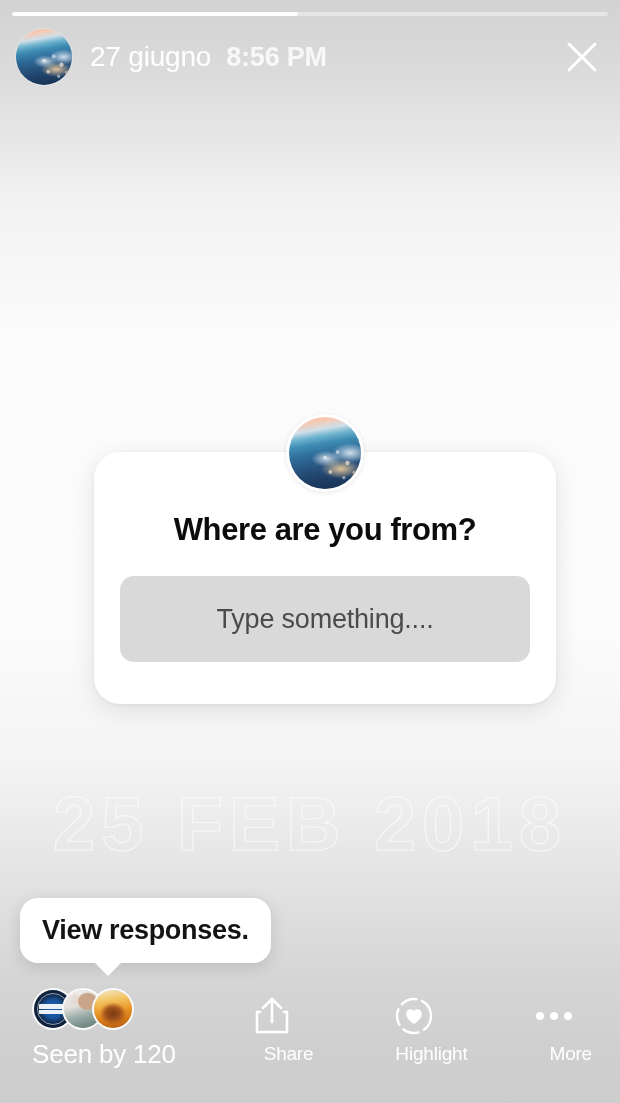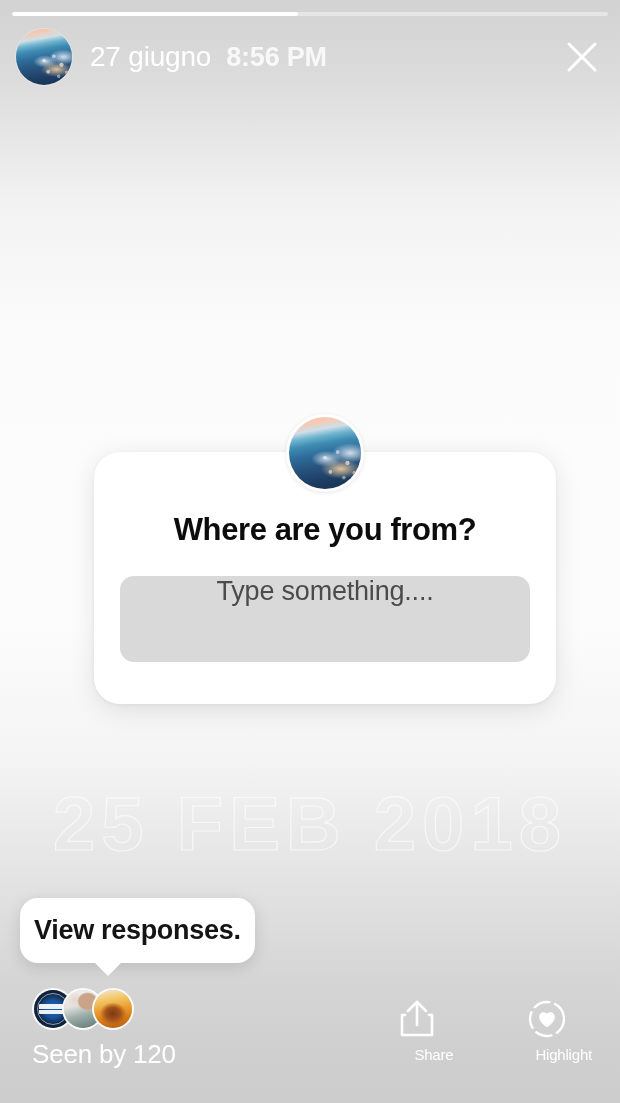--- a/index.html
+++ b/index.html
@@ -194,38 +194,38 @@
     letter-spacing: -0.4px;
     margin: 0 0 28px 0;
   }
   .sticker-input {
     width: 410px;
     height: 86px;
     margin: 12px auto;
     background: #d9d9d9;
     border-radius: 14px;
     display: flex;
-    align-items: flex-start;
+    align-items: center;
     justify-content: center;
     cursor: text;
   }
   .sticker-input-text {
     font-size: 27px;
     color: #4b4b4b;
     letter-spacing: -0.2px;
   }
 
   
   .tooltip {
     position: absolute;
     left: 20px;
     top: 898px;
     background: #ffffff;
     border-radius: 18px;
-    padding: 17px 14px;
+    padding: 17px 22px;
     box-shadow: 0 4px 16px rgba(0,0,0,0.13);
     z-index: 18;
     cursor: pointer;
   }
   .tooltip-text {
     font-size: 27px;
     font-weight: bold;
     color: #141414;
     letter-spacing: -0.3px;
     white-space: nowrap;
@@ -334,21 +334,21 @@
     min-width: 64px;
   }
   .action-icon {
     height: 46px;
     display: flex;
     align-items: center;
     justify-content: center;
     margin-bottom: 4px;
   }
   .action-label {
-    font-size: 15px;
+    font-size: 19px;
     color: #ffffff;
     letter-spacing: -0.2px;
     margin-left: 34px;
   }
   .dots {
     display: flex;
     align-items: center;
     gap: 6px;
   }
   .dot {
@@ -435,16 +435,26 @@
       <div class="action">
         <div class="action-icon">
           <svg width="42" height="42" viewBox="0 0 42 42">
             <circle cx="21" cy="21" r="17" fill="none" stroke="#ffffff" stroke-width="2.4" stroke-linecap="round" stroke-dasharray="16 6"></circle>
             <path d="M21 29.2 C21 29.2 13.2 24.3 13.2 18.9 C13.2 16.2 15.3 14.2 17.8 14.2 C19.4 14.2 20.5 15.0 21 15.9 C21.5 15.0 22.6 14.2 24.2 14.2 C26.7 14.2 28.8 16.2 28.8 18.9 C28.8 24.3 21 29.2 21 29.2 Z" fill="#ffffff"></path>
           </svg>
         </div>
         <div class="action-label">Highlight</div>
       </div>
 
+      <div class="action">
+        <div class="action-icon">
+          <div class="dots">
+            <span class="dot"></span>
+            <span class="dot"></span>
+            <span class="dot"></span>
+          </div>
+        </div>
+        <div class="action-label">More</div>
+      </div>
 
     </div>
   </div>
 </div>
 
 </body></html>

